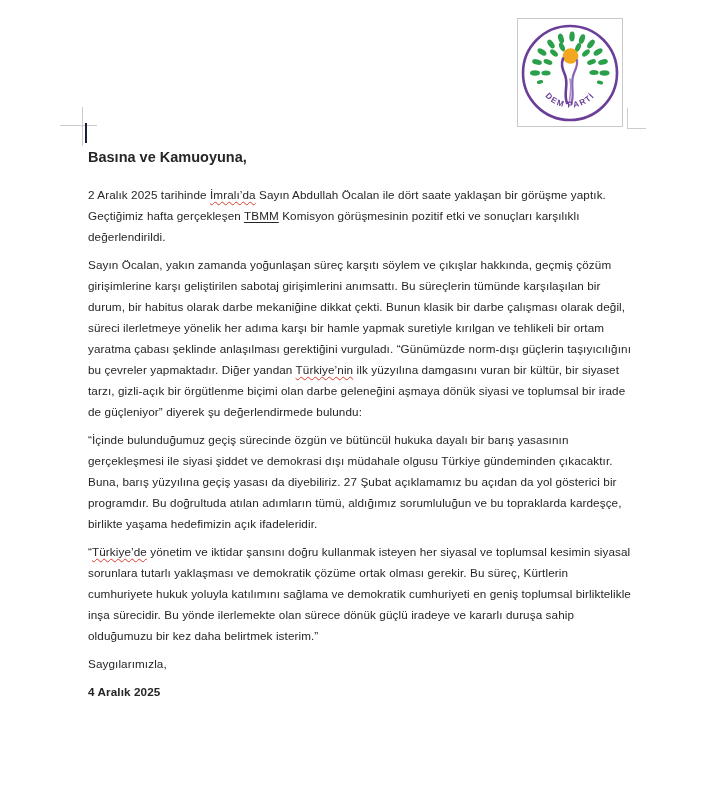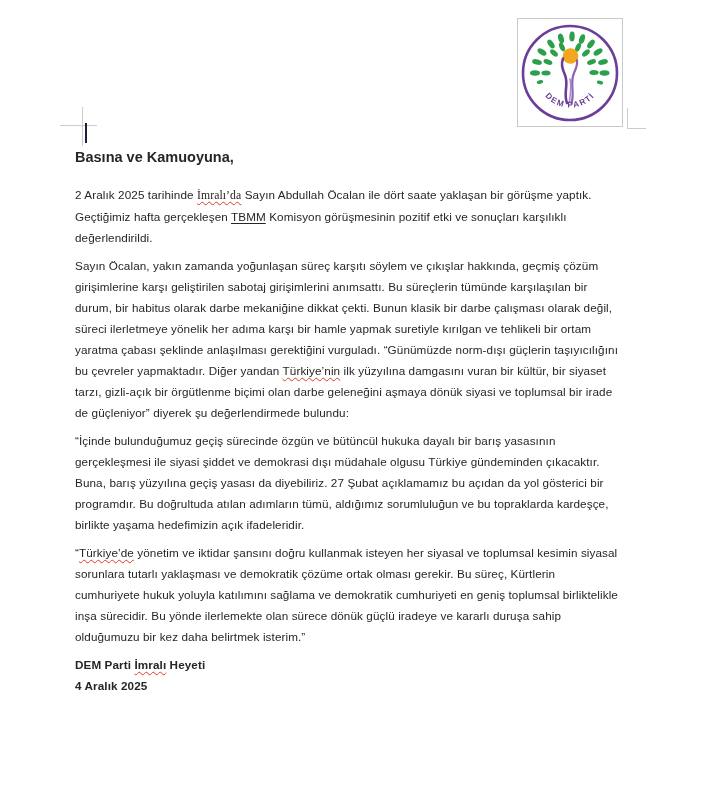--- a/index.html
+++ b/index.html
@@ -34,21 +34,21 @@
   
   .cursor {
     position: absolute;
     left: 85px; top: 123px;
     width: 2px; height: 20px;
     background: #16203a;
   }
   
   .doc {
     position: absolute;
-    left: 75px; top: 146px;
+    left: 88px; top: 146px;
     width: 545px;
     color: #262626;
   }
   .doc h1 {
     font-size: 14.5px; line-height: 22px;
     font-weight: bold;
     margin: 0 0 16px 0;
   }
   .doc p {
     font-size: 11.7px; line-height: 21px;
@@ -112,22 +112,22 @@
   <div class="mark" id="mark-tl-h"></div>
   <div class="mark" id="mark-tl-v"></div>
   <div class="mark" id="mark-tr-v"></div>
   <div class="mark" id="mark-tr-h"></div>
 
   <div class="cursor"></div>
 
   <div class="doc" style="color: rgb(38, 38, 38);">
     <h1>Basına ve Kamuoyuna,</h1>
     <div id="paragraphs">
-        <p>2 Aralık 2025 tarihinde <span class="misspelled" style="text-decoration-color: rgb(222, 59, 44); font-family: Liberation Serif, serif;">İmralı’da</span> Sayın Abdullah Öcalan ile dört saate yaklaşan bir görüşme yaptık. Geçtiğimiz hafta gerçekleşen <span class="misspelled" style="text-decoration-color: rgb(222, 59, 44); text-decoration: underline;">TBMM</span> Komisyon görüşmesinin pozitif etki ve sonuçları karşılıklı değerlendirildi.</p>
+        <p>2 Aralık 2025 tarihinde <span class="misspelled" style="text-decoration-color: rgb(222, 59, 44);">İmralı’da</span> Sayın Abdullah Öcalan ile dört saate yaklaşan bir görüşme yaptık. Geçtiğimiz hafta gerçekleşen <span class="misspelled" style="text-decoration-color: rgb(222, 59, 44); text-decoration: underline;">TBMM</span> Komisyon görüşmesinin pozitif etki ve sonuçları karşılıklı değerlendirildi.</p>
         <p>Sayın Öcalan, yakın zamanda yoğunlaşan süreç karşıtı söylem ve çıkışlar hakkında, geçmiş çözüm girişimlerine karşı geliştirilen sabotaj girişimlerini anımsattı. Bu süreçlerin tümünde karşılaşılan bir durum, bir habitus olarak darbe mekaniğine dikkat çekti. Bunun klasik bir darbe çalışması olarak değil, süreci ilerletmeye yönelik her adıma karşı bir hamle yapmak suretiyle kırılgan ve tehlikeli bir ortam yaratma çabası şeklinde anlaşılması gerektiğini vurguladı. “Günümüzde norm-dışı güçlerin taşıyıcılığını bu çevreler yapmaktadır. Diğer yandan <span class="misspelled" style="text-decoration-color: rgb(222, 59, 44);">Türkiye’nin</span> ilk yüzyılına damgasını vuran bir kültür, bir siyaset tarzı, gizli-açık bir örgütlenme biçimi olan darbe geleneğini aşmaya dönük siyasi ve toplumsal bir irade de güçleniyor” diyerek şu değerlendirmede bulundu:</p>
         <p>“İçinde bulunduğumuz geçiş sürecinde özgün ve bütüncül hukuka dayalı bir barış yasasının gerçekleşmesi ile siyasi şiddet ve demokrasi dışı müdahale olgusu Türkiye gündeminden çıkacaktır. Buna, barış yüzyılına geçiş yasası da diyebiliriz. 27 Şubat açıklamamız bu açıdan da yol gösterici bir programdır. Bu doğrultuda atılan adımların tümü, aldığımız sorumluluğun ve bu topraklarda kardeşçe, birlikte yaşama hedefimizin açık ifadeleridir.</p>
         <p>“<span class="misspelled" style="text-decoration-color: rgb(222, 59, 44);">Türkiye’de</span> yönetim ve iktidar şansını doğru kullanmak isteyen her siyasal ve toplumsal kesimin siyasal sorunlara tutarlı yaklaşması ve demokratik çözüme ortak olması gerekir. Bu süreç, Kürtlerin cumhuriyete hukuk yoluyla katılımını sağlama ve demokratik cumhuriyeti en geniş toplumsal birliktelikle inşa sürecidir. Bu yönde ilerlemekte olan sürece dönük güçlü iradeye ve kararlı duruşa sahip olduğumuzu bir kez daha belirtmek isterim.”</p>
-        <p class="bold tight">DEM Parti <span class="misspelled" style="text-decoration-color: rgb(222, 59, 44);">İmralı</span> Heyeti</p>
+        <p>Saygılarımızla,</p>
         <p class="bold">4 Aralık 2025</p>
       </div>
   </div>
 
 </div>
 
 </body></html>

